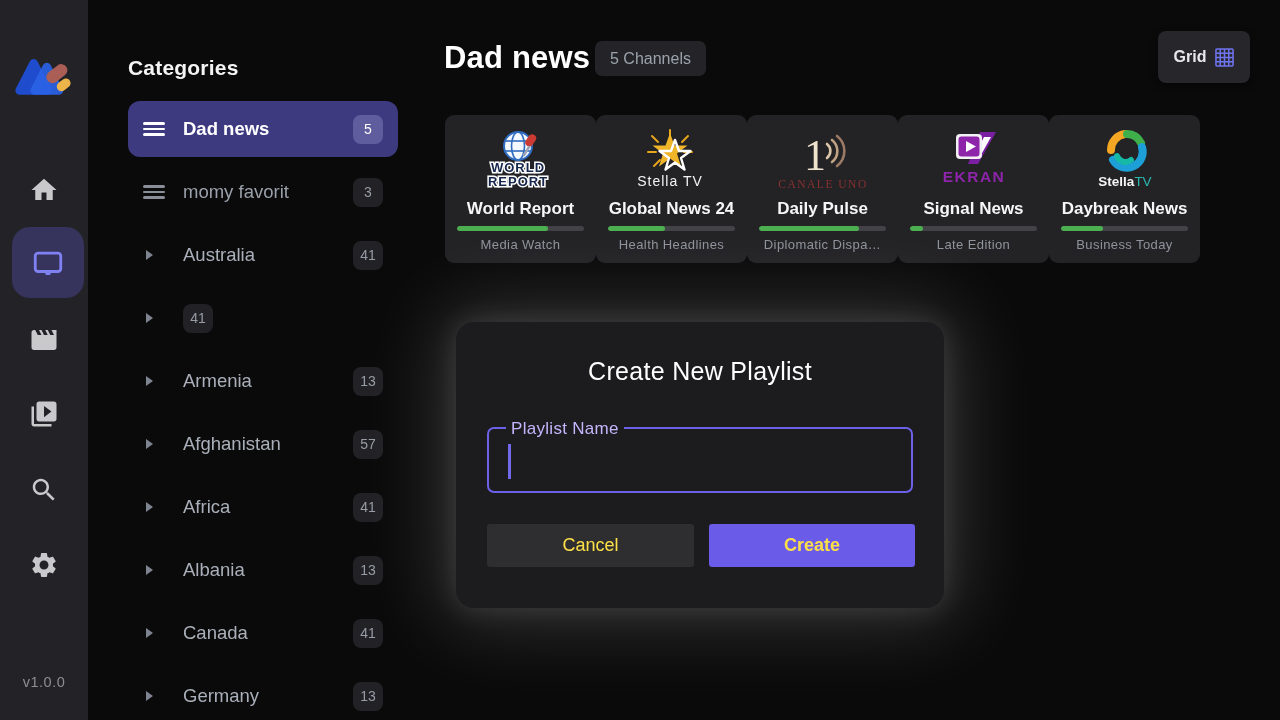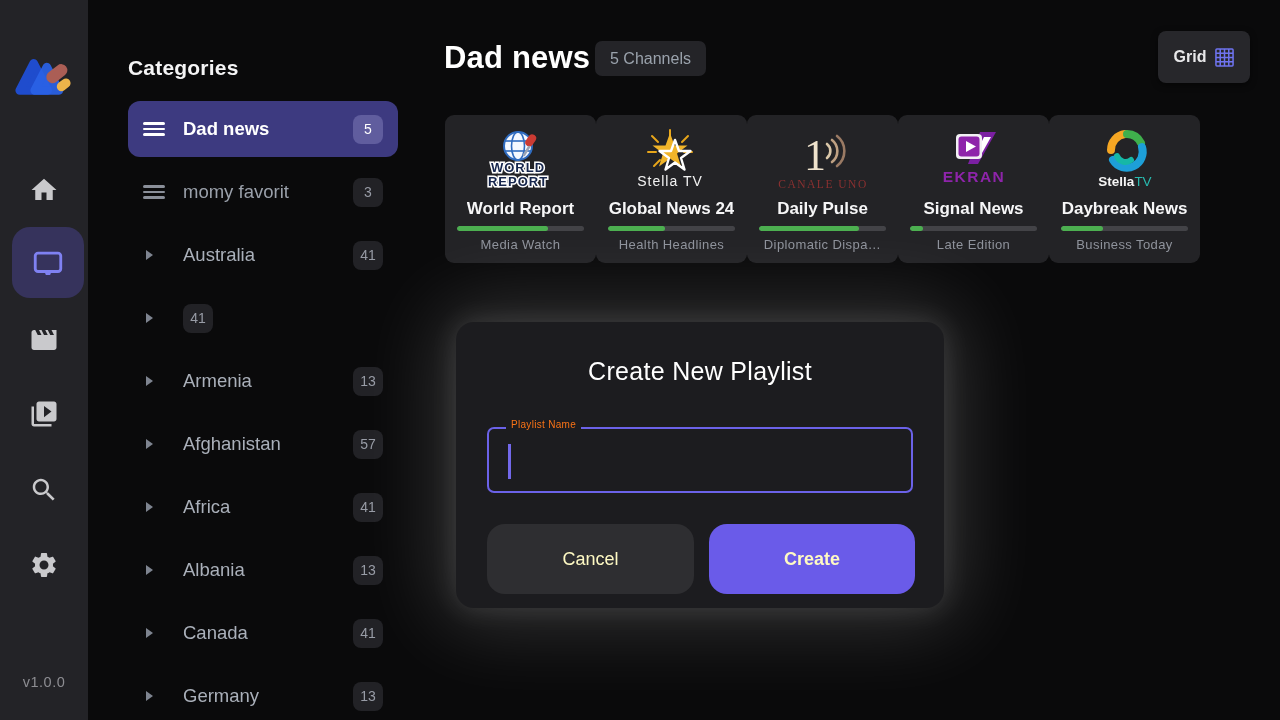--- a/index.html
+++ b/index.html
@@ -116,34 +116,34 @@
     position:absolute; left:0; top:35px; width:100%; text-align:center;
     font-size:25px; font-weight:normal; color:#fff; letter-spacing:.3px;
   }
   .field {
     position:absolute; left:31px; top:105px; width:426px; height:66px;
     border:2px solid #6b62e8; border-radius:7px;
   }
   .field-label {
     position:absolute; left:17px; top:-10px;
     background:#1c1c1f; padding:0 5px;
-    font-size:10px; color:#f97316; letter-spacing:.3px;
+    font-size:17px; color:#c4b5fd; letter-spacing:.3px;
   }
   .field input {
     width:100%; height:100%; background:transparent; border:none; outline:none;
     color:#eee; font-size:17px; padding:0 18px; font-family:"Liberation Sans", sans-serif;
   }
   .caret {
     position:absolute; left:19px; top:15px; width:2.5px; height:35px;
     background:#7268ea; animation:blink 1.1s steps(1) infinite;
   }
   @keyframes blink { 50% { opacity:0; } }
   .modal-btn {
-    position:absolute; top:202px; height:70px; border:none; border-radius:18px;
-    font-size:18px; color:#fef9c3; cursor:pointer; font-family:"Liberation Sans", sans-serif;
+    position:absolute; top:202px; height:43px; border:none; border-radius:3px;
+    font-size:18px; color:#fde047; cursor:pointer; font-family:"Liberation Sans", sans-serif;
   }
   .btn-cancel { left:31px; width:207px; background:#2e2e31; }
   .btn-create { left:253px; width:206px; background:#6a5be9; font-weight:bold; }
 
   
   svg text { font-family:"Liberation Sans", sans-serif; }
   .serif-text { font-family:"Liberation Serif", serif; }
 </style>
 </head>
 <body>

